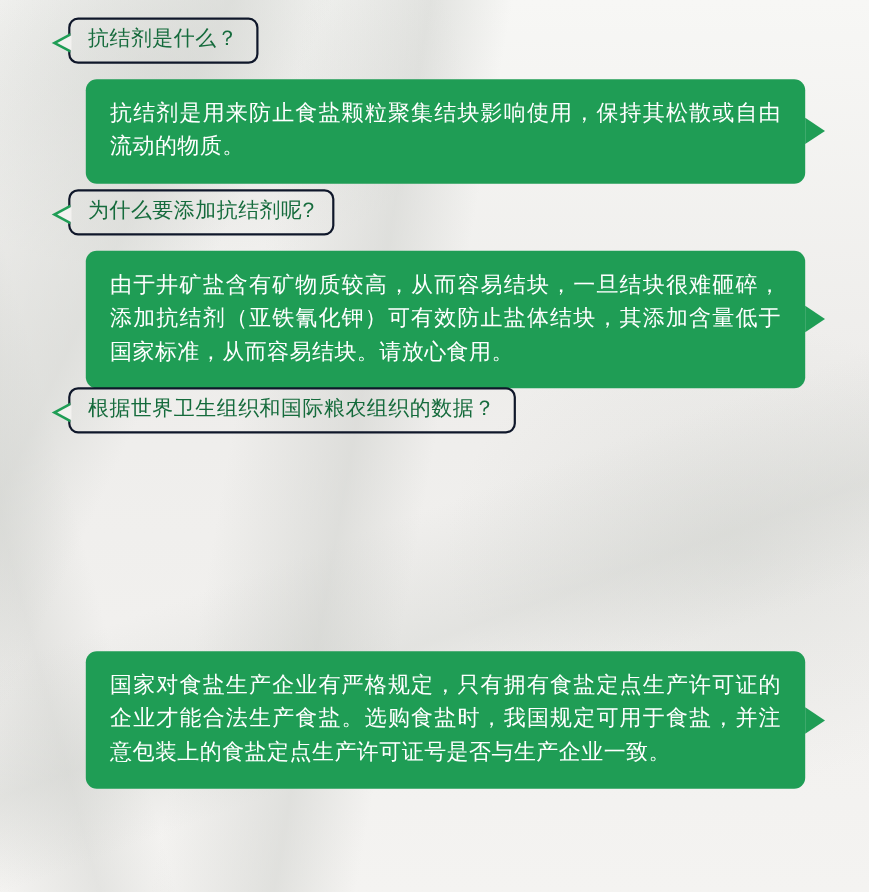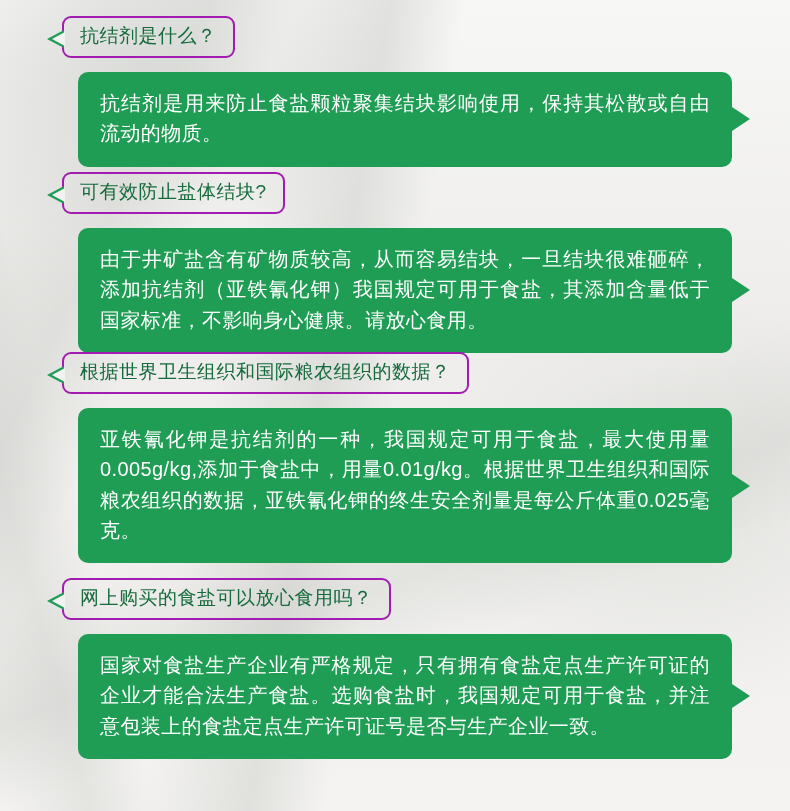--- a/index.html
+++ b/index.html
@@ -39,21 +39,21 @@
     position: absolute;
     left: 0;
     right: 0;
   }
 
   
   .question {
     position: relative;
     display: inline-block;
     margin-left: 62px;
-    border: 2px solid #a21caf;
+    border: 2px solid #0f172a;
     border-radius: 9px;
     padding: 7px 16px 8px 16px;
     background: transparent;
     color: #156b3c;
     font-size: 19px;
     line-height: 1.2;
     letter-spacing: 0.5px;
     white-space: nowrap;
   }
   .question::before {
@@ -118,27 +118,25 @@
 <div class="bg"></div>
 
 <div class="page">
 
   <div class="qa-block blk1">
     <div class="question">抗结剂是什么？</div>
     <div class="answer">抗结剂是用来防止食盐颗粒聚集结块影响使用，保持其松散或自由流动的物质。</div>
   </div>
 
   <div class="qa-block blk2">
-    <div class="question">可有效防止盐体结块?</div>
-    <div class="answer">由于井矿盐含有矿物质较高，从而容易结块，一旦结块很难砸碎，添加抗结剂（亚铁氰化钾）我国规定可用于食盐，其添加含量低于国家标准，不影响身心健康。请放心食用。</div>
+    <div class="question">为什么要添加抗结剂呢?</div>
+    <div class="answer">由于井矿盐含有矿物质较高，从而容易结块，一旦结块很难砸碎，添加抗结剂（亚铁氰化钾）可有效防止盐体结块，其添加含量低于国家标准，从而容易结块。请放心食用。</div>
   </div>
 
   <div class="qa-block blk3">
     <div class="question">根据世界卫生组织和国际粮农组织的数据？</div>
-    <div class="answer">亚铁氰化钾是抗结剂的一种，我国规定可用于食盐，最大使用量0.005g/kg,添加于食盐中，用量0.01g/kg。根据世界卫生组织和国际粮农组织的数据，亚铁氰化钾的终生安全剂量是每公斤体重0.025毫克。</div>
   </div>
 
   <div class="qa-block blk4">
-    <div class="question">网上购买的食盐可以放心食用吗？</div>
     <div class="answer">国家对食盐生产企业有严格规定，只有拥有食盐定点生产许可证的企业才能合法生产食盐。选购食盐时，我国规定可用于食盐，并注意包装上的食盐定点生产许可证号是否与生产企业一致。</div>
   </div>
 
 </div>
 
 </body></html>

